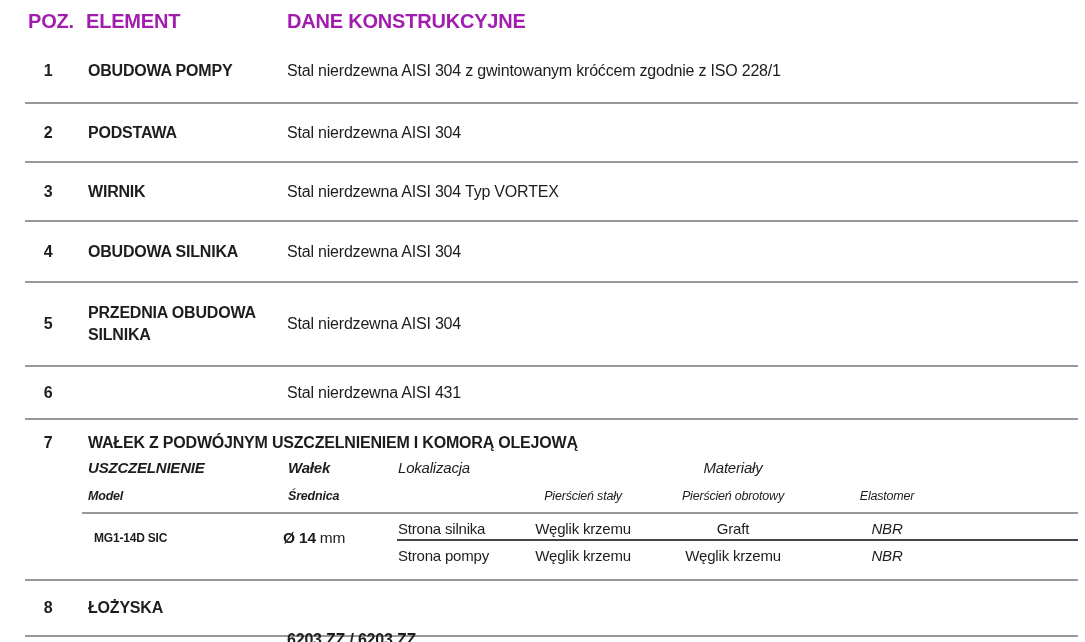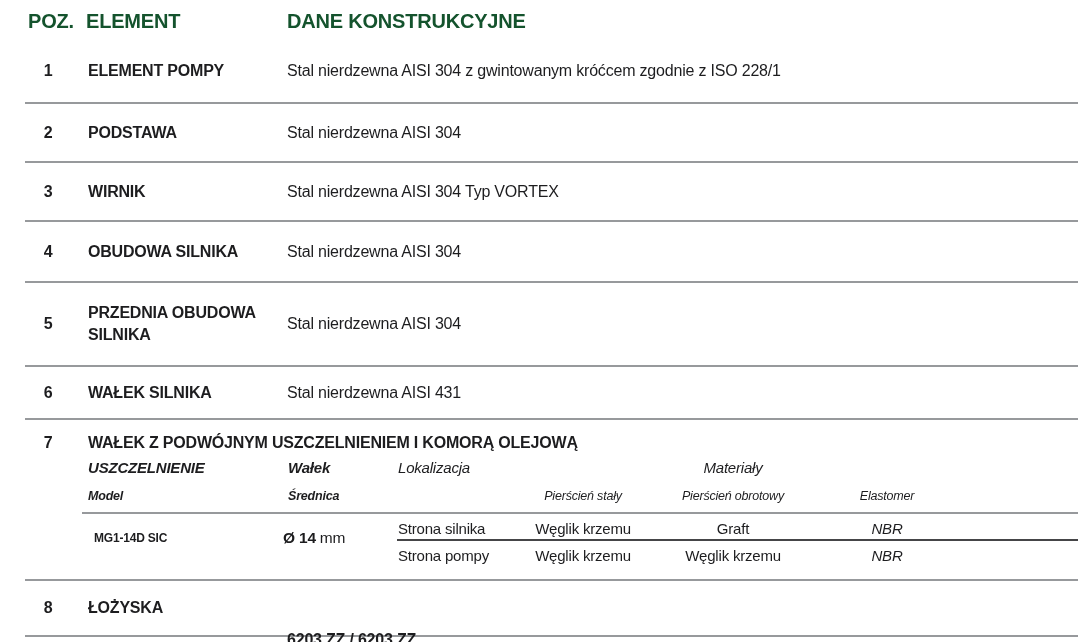--- a/index.html
+++ b/index.html
@@ -11,21 +11,21 @@
     font-family:"Liberation Sans", sans-serif;
     color:#1d1d1f;
     overflow:hidden;
     letter-spacing:-0.2px;
   }
   
   .thead { position:absolute; top:0; left:0; width:100%; height:40px; }
   .thead span {
     position:absolute; top:10px;
     font-size:20px; font-weight:bold;
-    color:#14532d;
+    color:#a21caf;
     white-space:nowrap;
   }
   .h-poz  { left:28px; }
   .h-el   { left:86px; }
   .h-dane { left:287px; }
 
   
   .row {
     position:absolute; left:25px; width:1053px;
     border-bottom:2px solid #97999c;
@@ -106,21 +106,21 @@
 <div class="page">
 
   <div class="thead">
     <span class="h-poz">POZ.</span>
     <span class="h-el">ELEMENT</span>
     <span class="h-dane">DANE KONSTRUKCYJNE</span>
   </div>
 
   <div class="row r1">
     <span class="num">1</span>
-    <span class="el">ELEMENT POMPY</span>
+    <span class="el">OBUDOWA POMPY</span>
     <span class="dane">Stal nierdzewna AISI 304 z gwintowanym króćcem zgodnie z ISO 228/1</span>
   </div>
   <div class="row r2">
     <span class="num">2</span>
     <span class="el">PODSTAWA</span>
     <span class="dane">Stal nierdzewna AISI 304</span>
   </div>
   <div class="row r3">
     <span class="num">3</span>
     <span class="el">WIRNIK</span>
@@ -131,21 +131,20 @@
     <span class="el">OBUDOWA SILNIKA</span>
     <span class="dane">Stal nierdzewna AISI 304</span>
   </div>
   <div class="row r5">
     <span class="num">5</span>
     <span class="el">PRZEDNIA OBUDOWA SILNIKA</span>
     <span class="dane">Stal nierdzewna AISI 304</span>
   </div>
   <div class="row r6">
     <span class="num">6</span>
-    <span class="el">WAŁEK SILNIKA</span>
     <span class="dane">Stal nierdzewna AISI 431</span>
   </div>
 
   <div class="sec7">
     <span class="abs s7-num">7</span>
     <span class="abs s7-title">WAŁEK Z PODWÓJNYM USZCZELNIENIEM I KOMORĄ OLEJOWĄ</span>
 
     <span class="abs gh gh-uszcz">USZCZELNIENIE</span>
     <span class="abs gh gh-walek">Wałek</span>
     <span class="abs gh gh-lokal">Lokalizacja</span>

